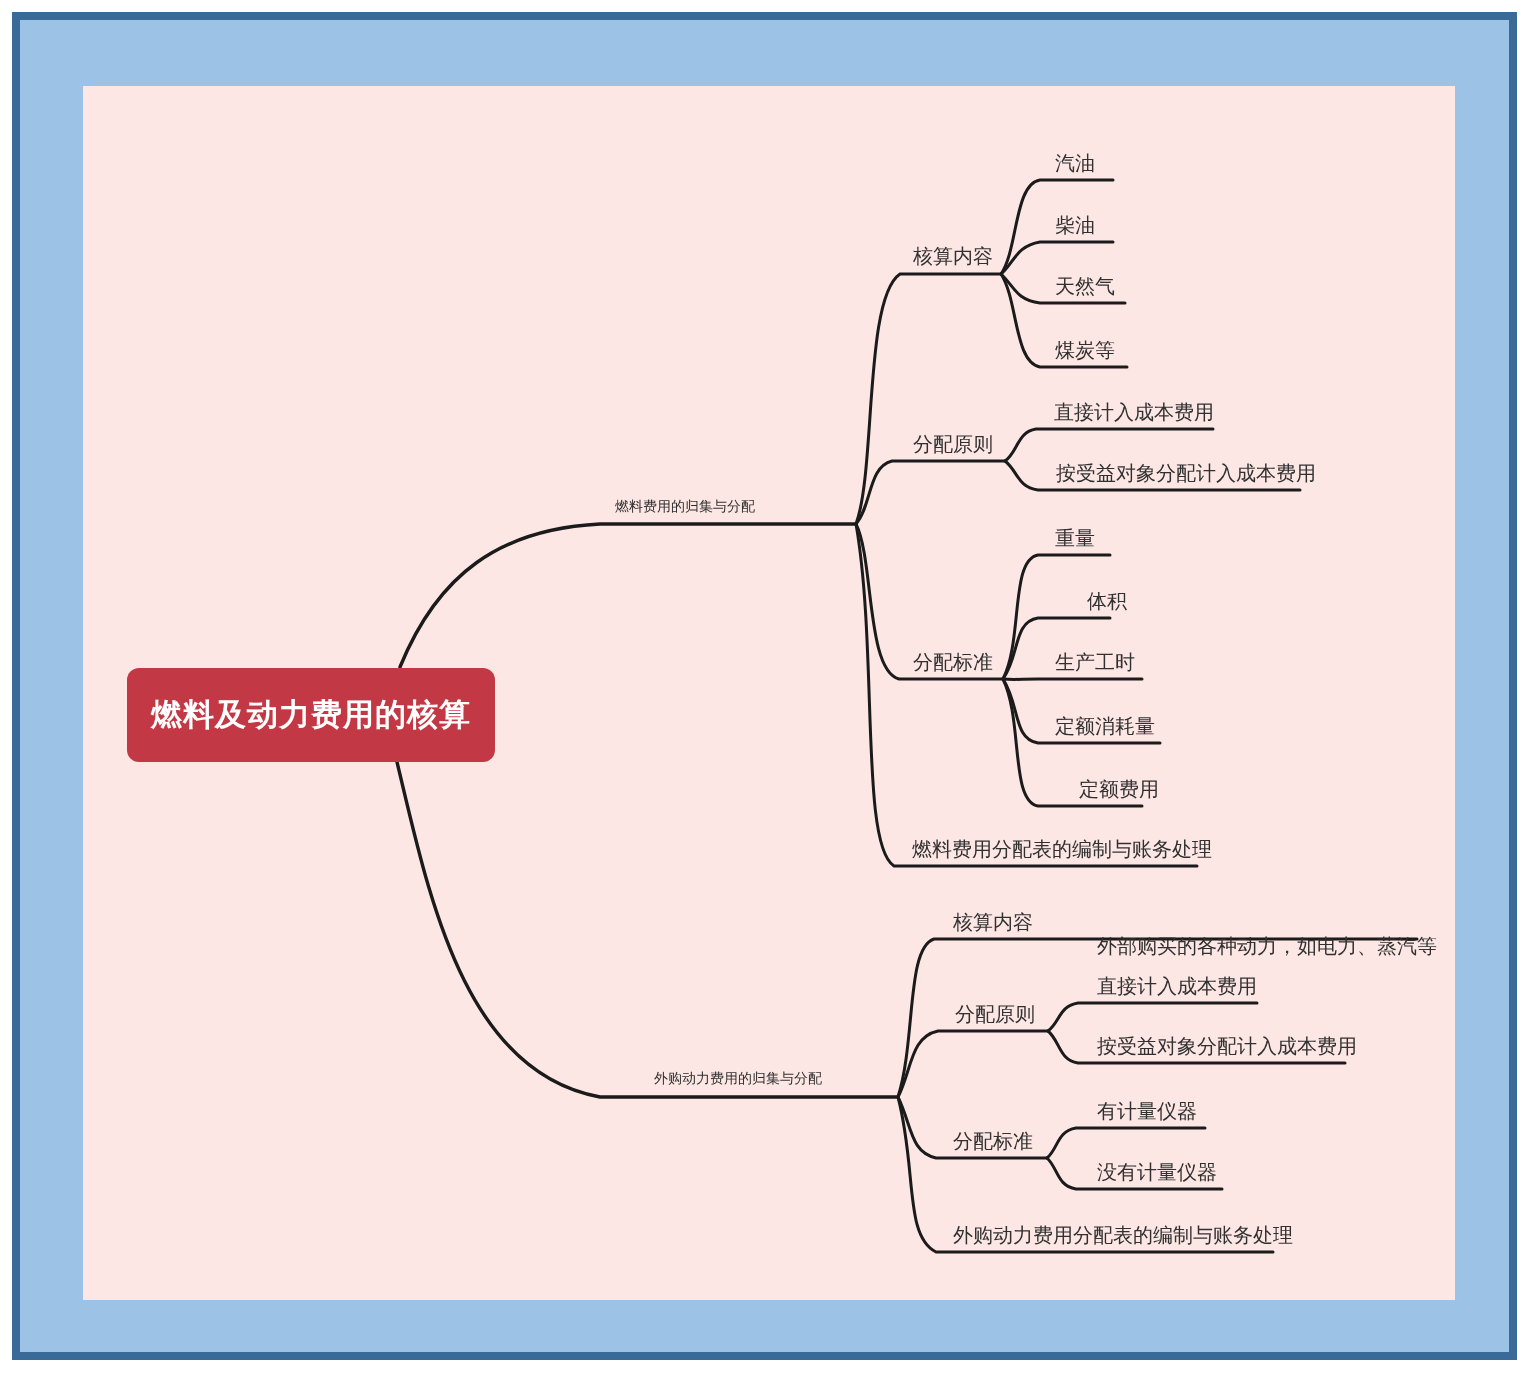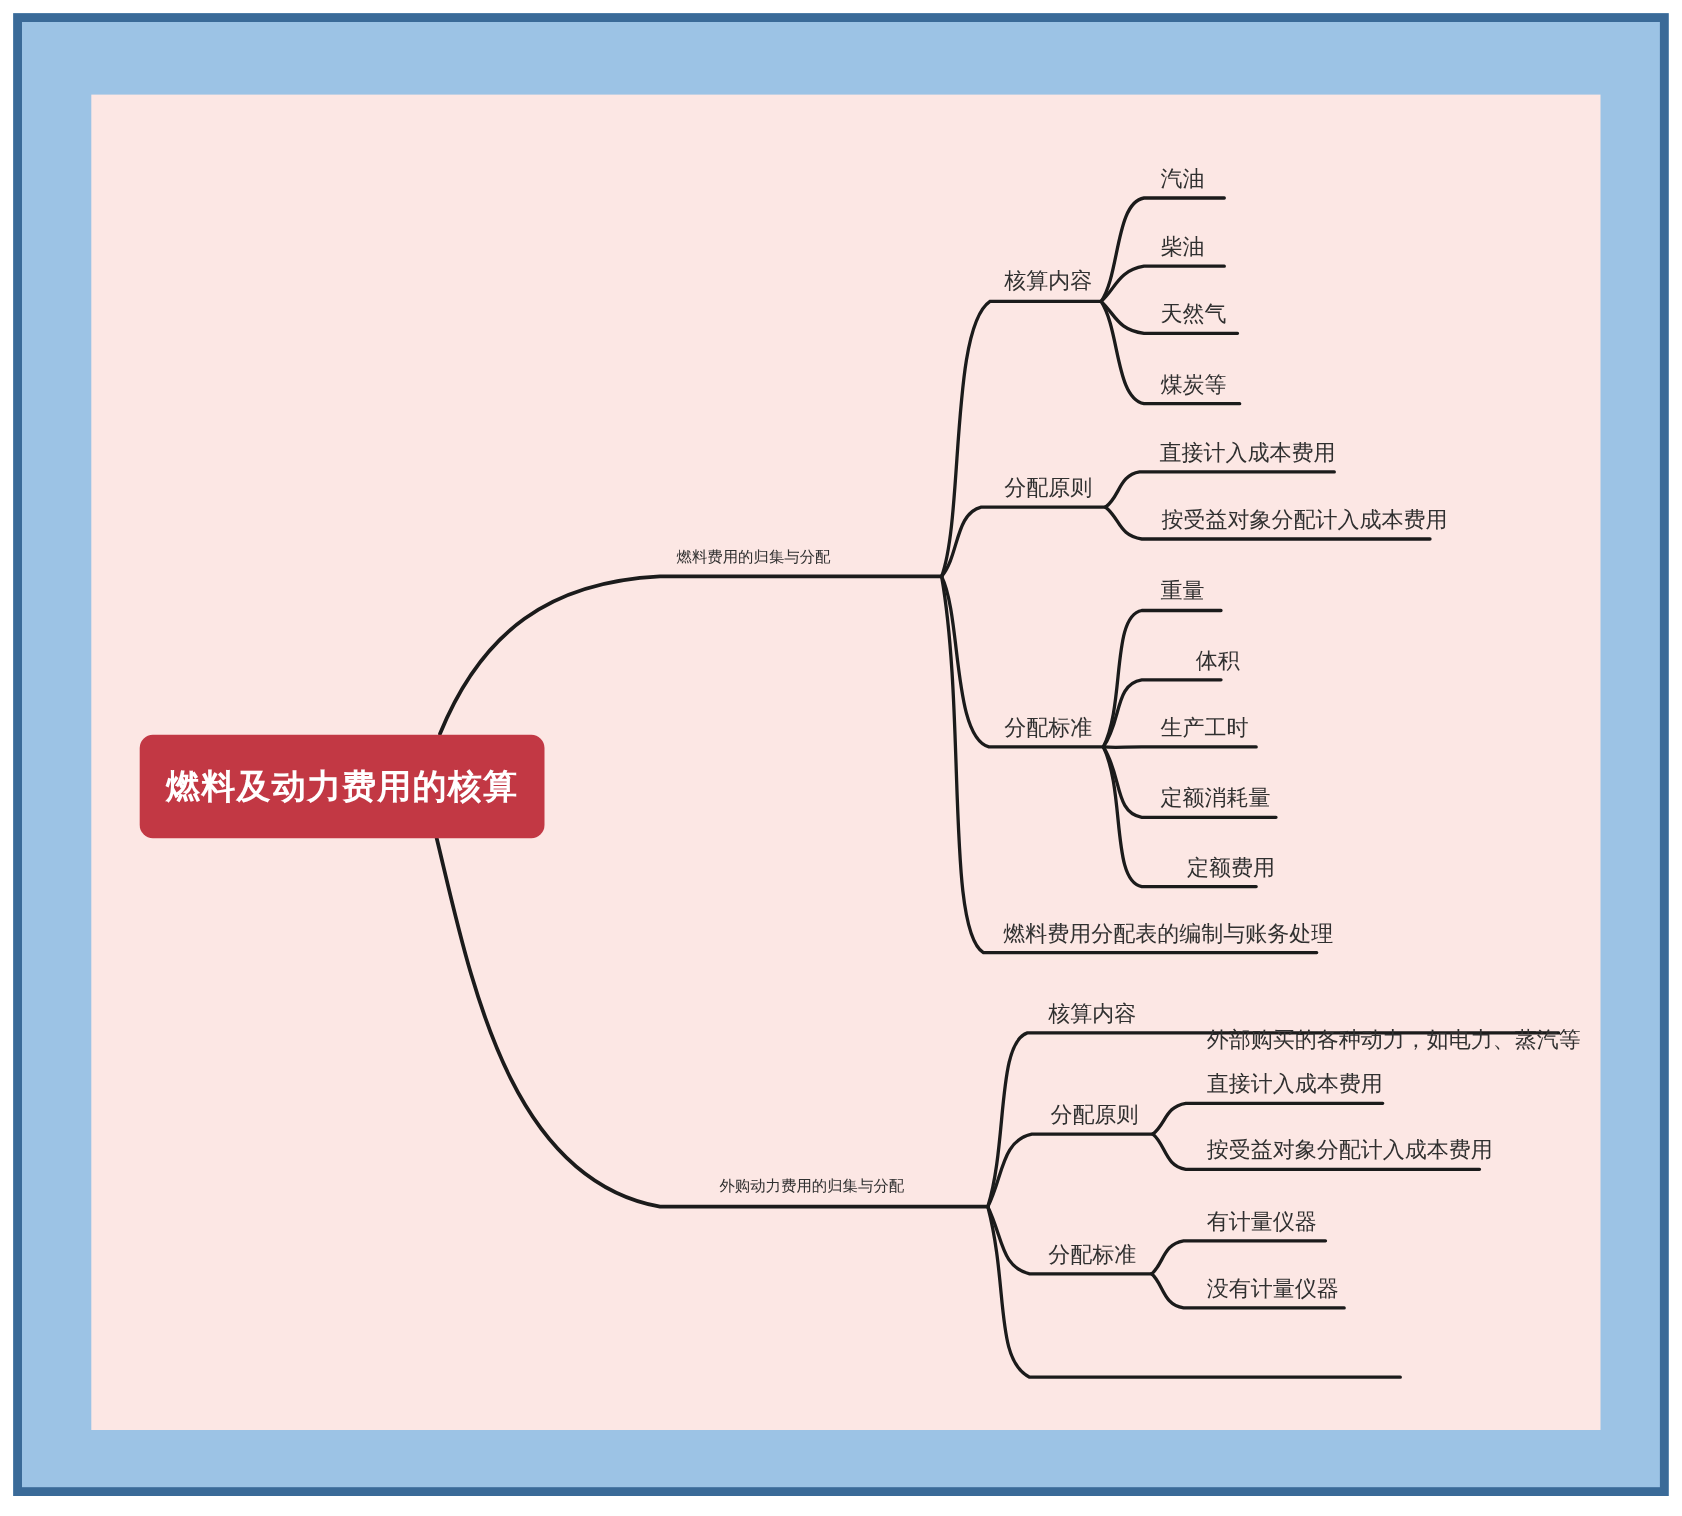--- a/index.html
+++ b/index.html
@@ -101,14 +101,15 @@
 
   <div class="node-label branch" style="left:615px;top:1063px;margin-left:39px;">外购动力费用的归集与分配</div>
   <div class="node-label" style="left:953px;top:909px;">核算内容</div>
   <div class="node-label" style="left:1097px;top:909px;margin-top:24px;">外部购买的各种动力，如电力、蒸汽等</div>
   <div class="node-label" style="left:955px;top:1001px;">分配原则</div>
   <div class="node-label" style="left:1097px;top:973px;">直接计入成本费用</div>
   <div class="node-label" style="left:1097px;top:1033px;">按受益对象分配计入成本费用</div>
   <div class="node-label" style="left:953px;top:1128px;">分配标准</div>
   <div class="node-label" style="left:1097px;top:1098px;">有计量仪器</div>
   <div class="node-label" style="left:1097px;top:1159px;">没有计量仪器</div>
+  <div class="node-label" style="left:953px;top:1222px;">外购动力费用分配表的编制与账务处理</div>
 
 </div>
 
 </body></html>

